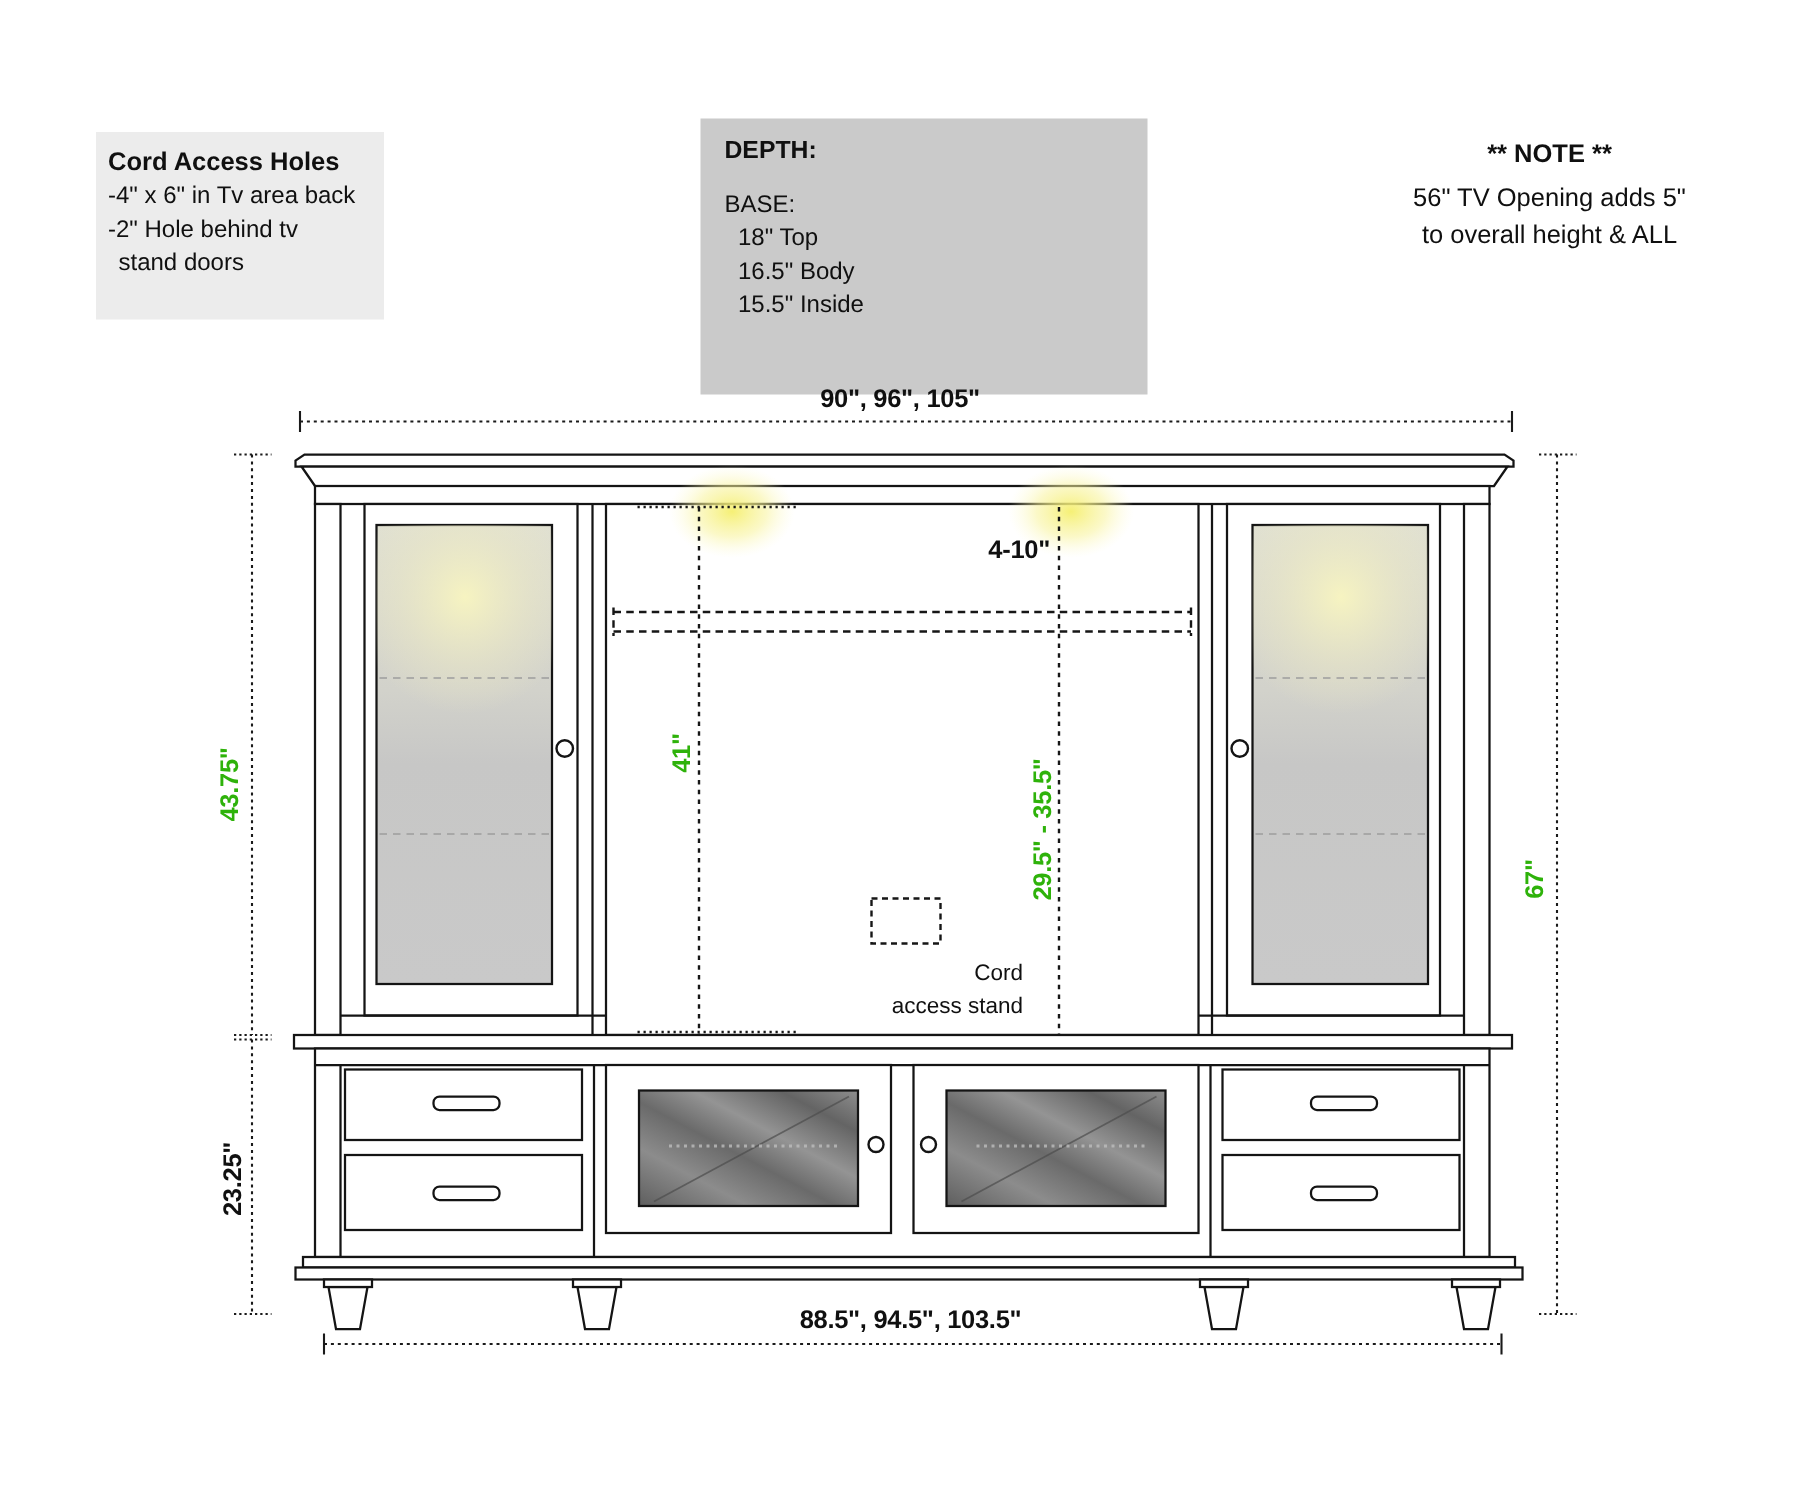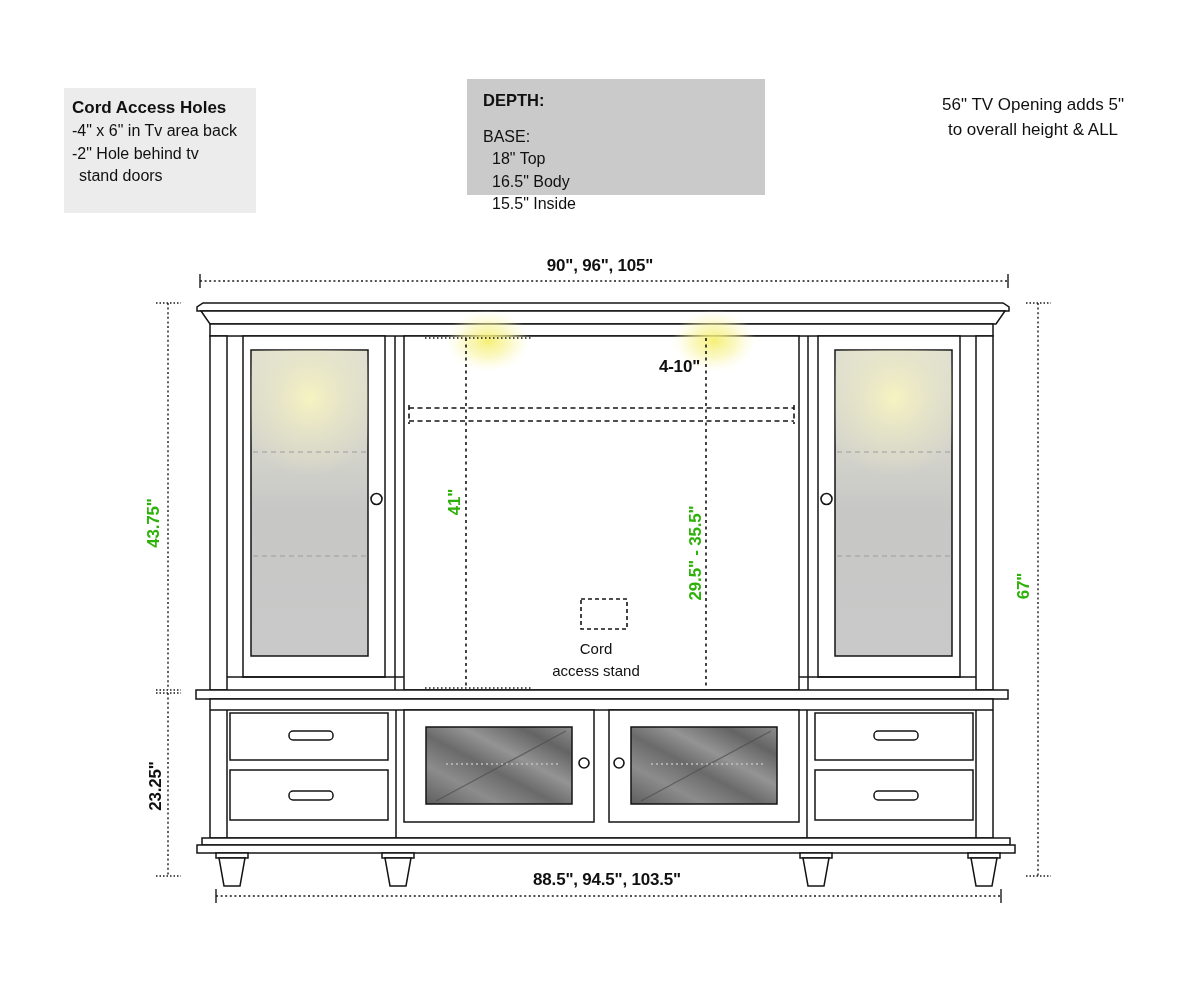--- a/index.html
+++ b/index.html
@@ -13,21 +13,21 @@
   .dim { font-size:17px; font-weight:600; letter-spacing:-0.2px; }
   .center { text-align:center; }
   .right { text-align:right; }
   .vdim { transform:translate(-50%,-50%) rotate(-90deg); white-space:nowrap; }
   .green { color:var(--green); }
   .infobox { position:absolute; box-sizing:border-box; }
   #cord-box { left:64px; top:88px; width:192px; height:125px; background:#ececec; padding:10px 10px 10px 8px; }
   #cord-box .title { font-weight:bold; font-size:17px; margin-bottom:2px; }
   #cord-box .line { font-size:16px; line-height:1.42; }
   #cord-box .line.indent { padding-left:7px; }
-  #depth-box { left:467px; top:79px; width:298px; height:116px; background:#cacaca; padding:12px 0 0 16px; }
+  #depth-box { left:467px; top:79px; width:298px; height:184px; background:#cacaca; padding:12px 0 0 16px; }
   #depth-box .title { font-weight:bold; font-size:16.5px; margin-bottom:16px; }
   #depth-box .cols { display:flex; }
   #depth-box .col { font-size:16px; line-height:1.4; }
   #depth-box .col.base { width:142px; }
   #depth-box .col .col-label { }
   #depth-box .col .row { padding-left:9px; }
   #note-box { left:900px; top:93px; width:266px; text-align:center; }
   #note-box .title { font-weight:bold; font-size:17px; margin-bottom:7px; }
   #note-box .nline { font-size:17px; line-height:1.45; }
   #note-box .gword { font-weight:bold; }
@@ -212,31 +212,32 @@
       <div class="col base">
         <div class="col-label">BASE:</div>
         <div class="row">18" Top</div>
         <div class="row">16.5" Body</div>
         <div class="row">15.5" Inside</div>
       </div>
     </div>
   </div>
 
   <div class="infobox" id="note-box">
+    <div class="title">** NOTE **</div>
     <div class="nline">56" TV Opening adds 5"</div>
     <div class="nline">to overall height &amp; ALL</div>
   </div>
 
   <div class="lbl dim center" style="left:430px; top:256px; width:340px;">90", 96", 105"</div>
   <div class="lbl dim center" style="left:447px; top:870px; width:320px;">88.5", 94.5", 103.5"</div>
   <div class="lbl dim vdim green" style="left:154px; top:523px;">43.75"</div>
   <div class="lbl dim vdim" style="left:156px; top:786px;">23.25"</div>
   <div class="lbl dim vdim green" style="left:1024px; top:586px;">67"</div>
   <div class="lbl dim vdim green" style="left:455px; top:502px;">41"</div>
   <div class="lbl dim vdim green" style="left:696px; top:553px;">29.5" - 35.5"</div>
   <div class="lbl dim right" style="left:612px; top:357px; width:88px;">4-10"</div>
 
-  <div class="lbl cordlabel center" style="left:532px; top:638px; width:128px;">
+  <div class="lbl cordlabel center" style="left:554px; top:638px; width:128px;text-align:right;">
     <div>Cord</div>
     <div>access stand</div>
   </div>
 
 </div>
 
 </body></html>

